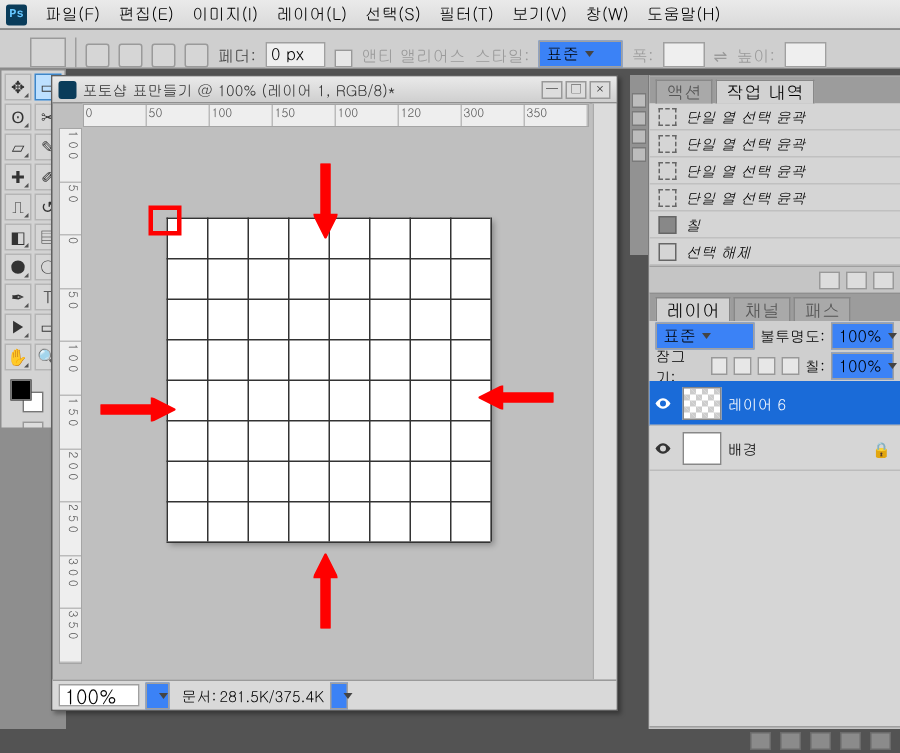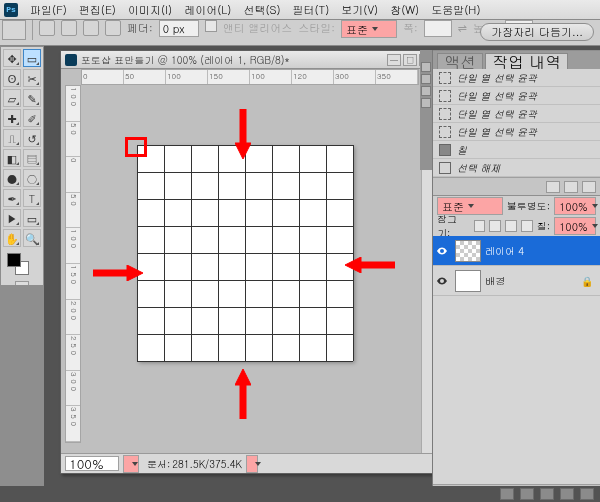--- a/index.html
+++ b/index.html
@@ -2,47 +2,47 @@
 <html><head>
 <meta charset="utf-8">
 <style>
   *{box-sizing:border-box;margin:0;padding:0;font-family:"Malgun Gothic","Gulim",sans-serif;}
   body{background:#535353;width:600px;height:502px;overflow:hidden;font-size:11px;color:#000;}
   
   .menubar{height:20px;background:linear-gradient(#eaeaea,#d9d9d9);display:flex;align-items:center;padding:0 4px;border-bottom:1px solid #8a8a8a;}
   .ps-icon{width:14px;height:14px;background:#0a3c5a;border-radius:2px;margin-right:6px;display:flex;align-items:center;justify-content:center;color:#67c7ff;font-size:8px;font-weight:bold;font-family:Liberation Mono, monospace;}
   .menubar .mi{padding:0 6px;line-height:20px;cursor:default;}
   
-  .optbar{height:26px;background:#cfcfcf;border-bottom:1px solid #8a8a8a;display:flex;align-items:flex-start;padding:0 2px;gap:6px;position:relative;}
+  .optbar{height:26px;background:#cfcfcf;border-bottom:1px solid #8a8a8a;display:flex;align-items:flex-end;padding:0 20px;gap:6px;position:relative;}
   .tool-thumb{width:24px;height:20px;background:#d6d6d6;border:1px solid #9a9a9a;}
   .sep{width:1px;height:20px;background:#9d9d9d;}
   .linkic{width:16px;height:16px;border:1px solid #9a9a9a;background:#d6d6d6;border-radius:2px;}
   .lbl{color:#444;}
   .inp{height:17px;border:1px solid #a0a0a0;background:#efefef;padding:0 3px;font-size:11px;}
   .chk{width:12px;height:12px;border:1px solid #999;background:#e7e7e7;display:inline-block;}
   .dim{color:#9a9a9a;}
-  .dd{height:18px;background:#fca5a5;border:1px solid #a0a0a0;display:flex;align-items:center;font-size:11px;padding:0 4px;position:relative;}
+  .dd{height:18px;background:#3b82f6;border:1px solid #a0a0a0;display:flex;align-items:center;font-size:11px;padding:0 4px;position:relative;}
   .dd::after{content:"";border-left:3px solid transparent;border-right:3px solid transparent;border-top:4px solid #444;margin-left:4px;}
   .pillbtn{position:absolute;right:6px;top:3px;height:18px;padding:0 10px;background:linear-gradient(#e8e8e8,#cfcfcf);border:1px solid #8e8e8e;border-radius:9px;font-size:11px;line-height:16px;}
   
   .tools{position:absolute;left:0;top:46px;width:44px;background:#d3d3d3;border:1px solid #8d8d8d;display:flex;flex-direction:column;padding:2px;}
   .toolgrid{display:grid;grid-template-columns:18px 18px;gap:2px;justify-content:center;}
   .tl{width:18px;height:18px;background:#d6d6d6;border:1px solid #b5b5b5;display:flex;align-items:center;justify-content:center;color:#333;position:relative;}
   .tl.sel{background:#bde0ff;border-color:#3e86c8;}
   .tl .tri{position:absolute;right:1px;bottom:1px;width:0;height:0;border-left:3px solid transparent;border-bottom:3px solid #555;}
   .swatches{margin-top:4px;position:relative;height:24px;}
   .sw{position:absolute;width:14px;height:14px;border:1px solid #777;}
   .fg{background:#000;left:4px;top:2px;z-index:2;}
   .bg{background:#fff;left:12px;top:10px;}
   .qm{position:relative;height:16px;margin-top:6px;display:flex;justify-content:center;}
   .qm .qb{width:14px;height:14px;border:1px solid #999;background:#ddd;}
   
   .midstrip{position:absolute;left:0;top:285px;width:44px;height:215px;background:#8e8e8e;}
   
-  .doc{position:absolute;left:60px;top:50px;width:378px;height:424px;background:#bfbfbf;border:1px solid #5f5f5f;box-shadow:2px 2px 3px rgba(0,0,0,.35);}
+  .doc{position:absolute;left:34px;top:50px;width:378px;height:424px;background:#bfbfbf;border:1px solid #5f5f5f;box-shadow:2px 2px 3px rgba(0,0,0,.35);}
   .doc-title{height:18px;background:linear-gradient(#eaeaea,#cfcfcf);display:flex;align-items:center;padding:0 4px;border-bottom:1px solid #8f8f8f;font-size:10px;color:#333;}
   .doc-title .psic{width:12px;height:12px;background:#0a3c5a;border-radius:2px;margin-right:4px;}
   .doc-title .spacer{flex:1;}
   .winbtn{width:14px;height:12px;border:1px solid #999;background:#ddd;margin-left:2px;font-size:8px;display:flex;align-items:center;justify-content:center;}
   .ruler-h{position:absolute;left:20px;top:18px;right:18px;height:16px;background:#eee;border:1px solid #a5a5a5;display:flex;font-size:8px;color:#555;}
   .ruler-h span{flex:1;border-right:1px solid #bbb;text-align:left;padding-left:1px;}
   .ruler-v{position:absolute;left:4px;top:34px;bottom:30px;width:16px;background:#eee;border:1px solid #a5a5a5;display:flex;flex-direction:column;font-size:8px;color:#555;}
   .ruler-v span{flex:1;border-bottom:1px solid #bbb;writing-mode:vertical-rl;text-orientation:mixed;padding-top:1px;}
   .canvas-wrap{position:absolute;left:20px;top:34px;right:18px;bottom:30px;background:#bfbfbf;overflow:hidden;}
   .canvas{position:absolute;left:56px;top:60px;width:216px;height:216px;background:#fff;box-shadow:2px 2px 4px rgba(0,0,0,.3);}
@@ -54,21 +54,21 @@
   .statusbar{position:absolute;left:0;bottom:0;right:0;height:20px;background:#d9d9d9;border-top:1px solid #9a9a9a;display:flex;align-items:center;font-size:10px;}
   .zoom{width:54px;border:1px solid #a0a0a0;background:#fff;height:15px;margin:0 4px;text-align:left;padding-left:3px;}
   .sbv{position:absolute;right:0;top:18px;bottom:20px;width:16px;background:#dcdcdc;border-left:1px solid #aaa;}
   
   .iconcol{position:absolute;right:168px;top:50px;width:12px;height:120px;background:#929292;display:flex;flex-direction:column;gap:2px;padding:12px 1px;}
   .iconcol .ic{width:10px;height:10px;background:#bcbcbc;border:1px solid #7a7a7a;}
   
   .panels{position:absolute;right:0;top:50px;width:168px;bottom:0;background:#cfcfcf;border-left:1px solid #7a7a7a;display:flex;flex-direction:column;}
   .panel{background:#d4d4d4;border-top:1px solid #8f8f8f;}
   .tabrow{height:18px;display:flex;align-items:flex-end;background:#9c9c9c;padding-left:4px;}
-  .tab{height:16px;padding:0 6px;background:#d2d2d2;border:1px solid #888;border-bottom:none;font-size:16px;line-height:15px;margin-right:2px;}
+  .tab{height:16px;padding:0 6px;background:#d2d2d2;border:1px solid #888;border-bottom:none;font-size:12px;line-height:15px;margin-right:2px;}
   .tab.inactive{background:#a9a9a9;color:#555;}
   .histlist{height:108px;overflow:hidden;background:#d5d5d5;font-size:10px;}
   .hitem{height:18px;display:flex;align-items:center;padding-left:24px;border-bottom:1px solid #c0c0c0;position:relative;font-style:italic;}
   .hitem .ico{position:absolute;left:6px;width:12px;height:12px;border:1px dashed #666;}
   .panel2{flex:1;display:flex;flex-direction:column;}
   .optline{height:20px;display:flex;align-items:center;background:#cfcfcf;font-size:10px;padding:0 4px;gap:4px;}
   .ddw{flex:1;}
   .pct{width:42px;}
   .layerlist{flex:1;background:#d6d6d6;}
   .lrow{height:30px;display:flex;align-items:center;border-bottom:1px solid #bcbcbc;font-size:10px;}
@@ -112,21 +112,20 @@
   <span class="dim">앤티 앨리어스</span>
   <span class="dim">스타일:</span>
   <div class="dd" style="width:56px">
       <span>표준</span>
     </div>
   <span class="dim">폭:</span>
   <input class="inp" style="width: 28px;" disabled="">
   <span class="dim">⇌</span>
   <span class="dim">높이:</span>
   <input class="inp" style="width: 28px;" disabled="">
-  <button class="pillbtn">가장자리 다듬기...</button>
 </div>
 
 <div class="tools">
   <div class="toolgrid">
     <div class="tl">✥<span class="tri"></span></div>
     <div class="tl sel">▭<span class="tri"></span></div>
     <div class="tl">ʘ<span class="tri"></span></div>
     <div class="tl">✂<span class="tri"></span></div>
     <div class="tl">▱<span class="tri"></span></div>
     <div class="tl">✎<span class="tri"></span></div>
@@ -304,20 +303,25 @@
 
     </div>
     <div class="panel-bottom">
       <div class="pb"></div>
       <div class="pb"></div>
       <div class="pb"></div>
     </div>
   </div>
 
   <div class="panel panel2">
+    <div class="tabrow">
+      <div class="tab">레이어</div>
+      <div class="tab inactive">채널</div>
+      <div class="tab inactive">패스</div>
+    </div>
     <div class="optline">
       <div class="dd ddw">
           <span>표준</span>
         </div>
       <span>불투명도:</span>
       <div class="dd pct">
           <span>100%</span>
         </div>
     </div>
     <div class="optline">
@@ -332,21 +336,21 @@
         </div>
     </div>
     <div class="layerlist">
       <div class="lrow sel">
         <div class="eye">
             <svg viewBox="0 0 24 24">
               <path fill="#fff" d="M12 5C6 5 2 12 2 12s4 7 10 7 10-7 10-7-4-7-10-7zm0 11a4 4 0 110-8 4 4 0 010 8z"></path>
             </svg>
           </div>
         <div class="thumb checker"></div>
-        <span>레이어 4</span>
+        <span>레이어 6</span>
       </div>
       <div class="lrow">
         <div class="eye">
             <svg viewBox="0 0 24 24">
               <path fill="#333" d="M12 5C6 5 2 12 2 12s4 7 10 7 10-7 10-7-4-7-10-7zm0 11a4 4 0 110-8 4 4 0 010 8z"></path>
             </svg>
           </div>
         <div class="thumb"></div>
         <span>배경</span>
         <span class="lock">🔒</span>

